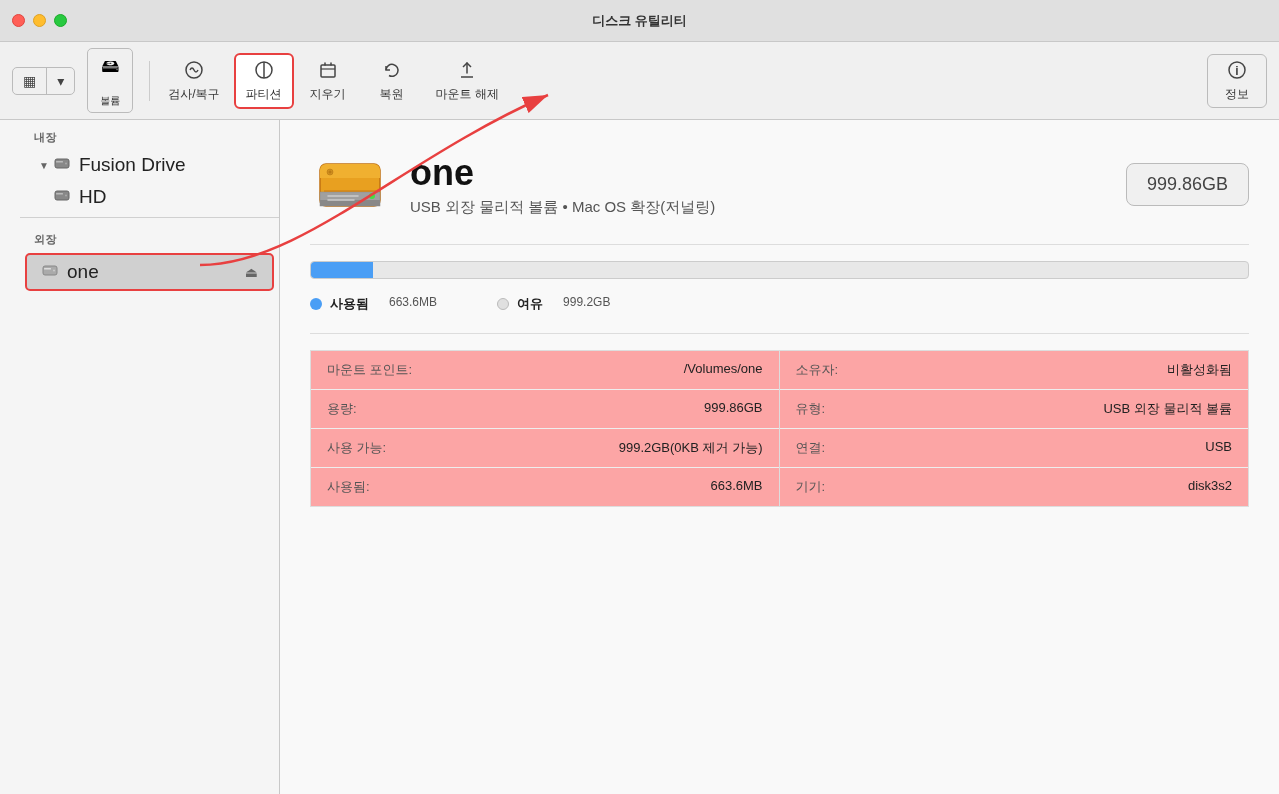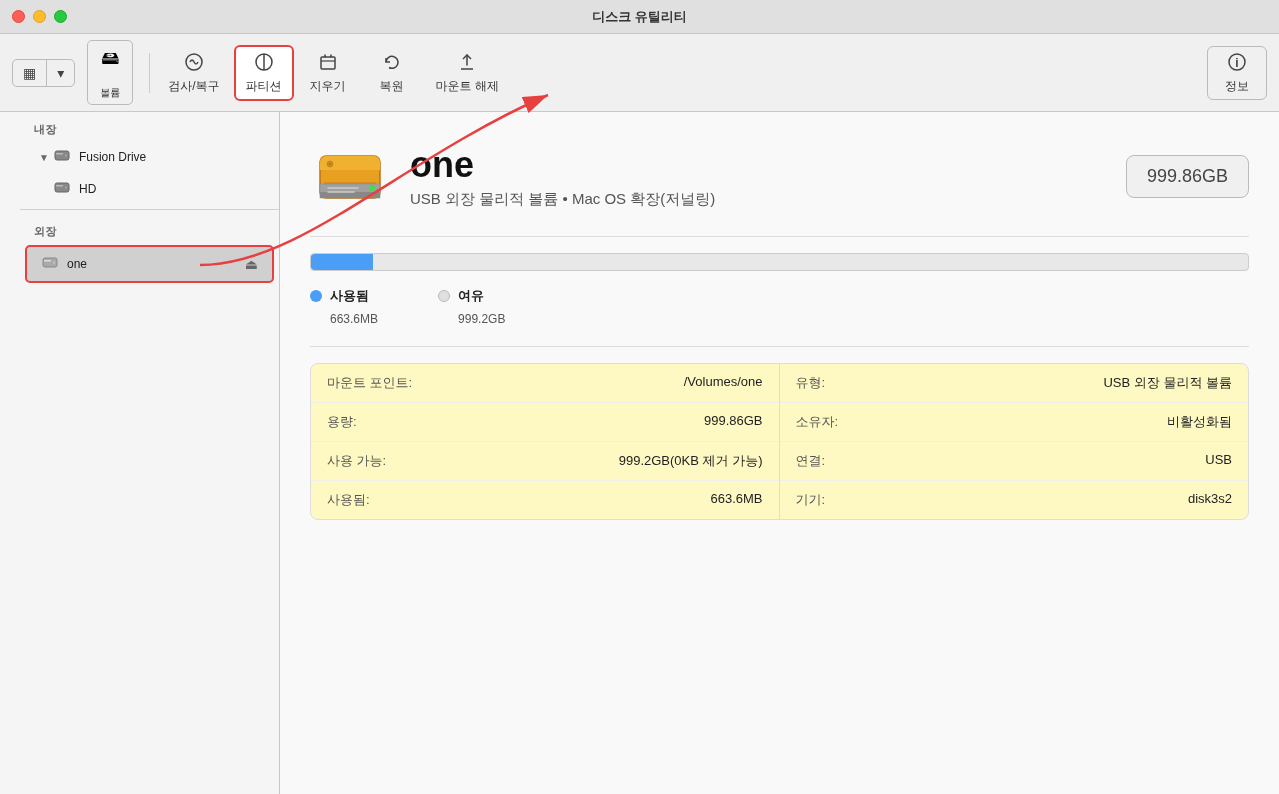--- a/index.html
+++ b/index.html
@@ -9,21 +9,21 @@
       width: 1279px;
       height: 794px;
       overflow: hidden;
       display: flex;
       flex-direction: column;
     }
 
     
     .title-bar {
       background: #e0e0e0;
-      height: 34px;
+      height: 42px;
       display: flex;
       align-items: center;
       justify-content: center;
       position: relative;
       border-bottom: 1px solid #c8c8c8;
     }
     .window-controls {
       position: absolute;
       left: 12px;
       display: flex;
@@ -164,21 +164,21 @@
       cursor: pointer;
       border-radius: 5px;
       margin: 1px 5px;
     }
     .sidebar-item.selected { background: #d0d0d0; }
     .sidebar-item-icon {
       font-size: 16px;
       margin-right: 8px;
     }
     .sidebar-item-label {
-      font-size: 12px;
+      font-size: 19px;
       color: #222;
     }
     .sidebar-disclosure {
       font-size: 10px;
       color: #666;
       margin-right: 4px;
     }
     .sidebar-child {
       padding-left: 28px;
     }
@@ -266,22 +266,21 @@
     }
 
     
     .storage-legend {
       display: flex;
       gap: 60px;
       margin-bottom: 20px;
     }
     .legend-item {
       display: flex;
-      flex-direction: column;
-      gap: 7px;
+      gap: 0;
       justify-content: flex-end;
     }
     .legend-dot-row {
       display: flex;
       align-items: center;
       gap: 8px;
     }
     .legend-dot {
       width: 12px;
       height: 12px;
@@ -296,25 +295,25 @@
     }
     .legend-value {
       font-size: 12px;
       color: #555;
       margin-left: 20px;
     }
 
     
     .info-table {
       border: 1px solid #ddd;
-      border-radius: 8px;
+      border-radius: 0;
       overflow: hidden;
       display: grid;
       grid-template-columns: 1fr 1fr;
-      background: #fef9c3;
+      background: #fca5a5;
     }
     .info-col {
       padding: 0;
     }
     .info-col:first-child {
       border-right: 1px solid #ddd;
     }
     .info-row {
       display: flex;
       justify-content: space-between;
@@ -550,26 +549,26 @@
           <span class="info-val">999.2GB(0KB 제거 가능)</span>
         </div>
         <div class="info-row">
           <span class="info-key">사용됨:</span>
           <span class="info-val">663.6MB</span>
         </div>
       </div>
 
       <div class="info-col">
         <div class="info-row">
+          <span class="info-key">소유자:</span>
+          <span class="info-val">비활성화됨</span>
+        </div>
+        <div class="info-row">
           <span class="info-key">유형:</span>
           <span class="info-val">USB 외장 물리적 볼륨</span>
-        </div>
-        <div class="info-row">
-          <span class="info-key">소유자:</span>
-          <span class="info-val">비활성화됨</span>
         </div>
         <div class="info-row">
           <span class="info-key">연결:</span>
           <span class="info-val">USB</span>
         </div>
         <div class="info-row">
           <span class="info-key">기기:</span>
           <span class="info-val">disk3s2</span>
         </div>
       </div>

